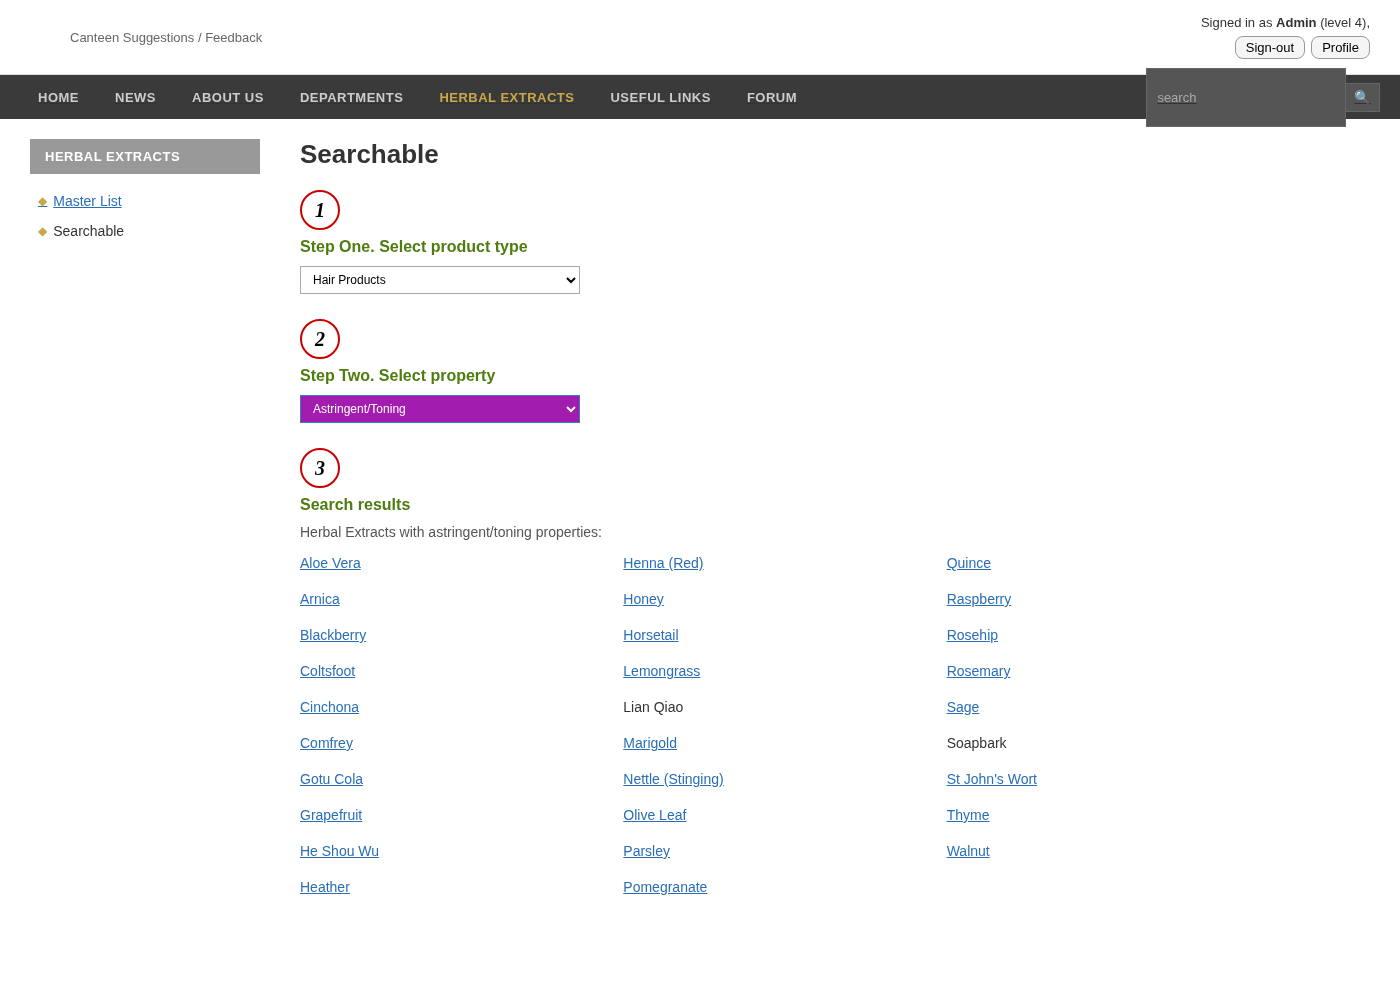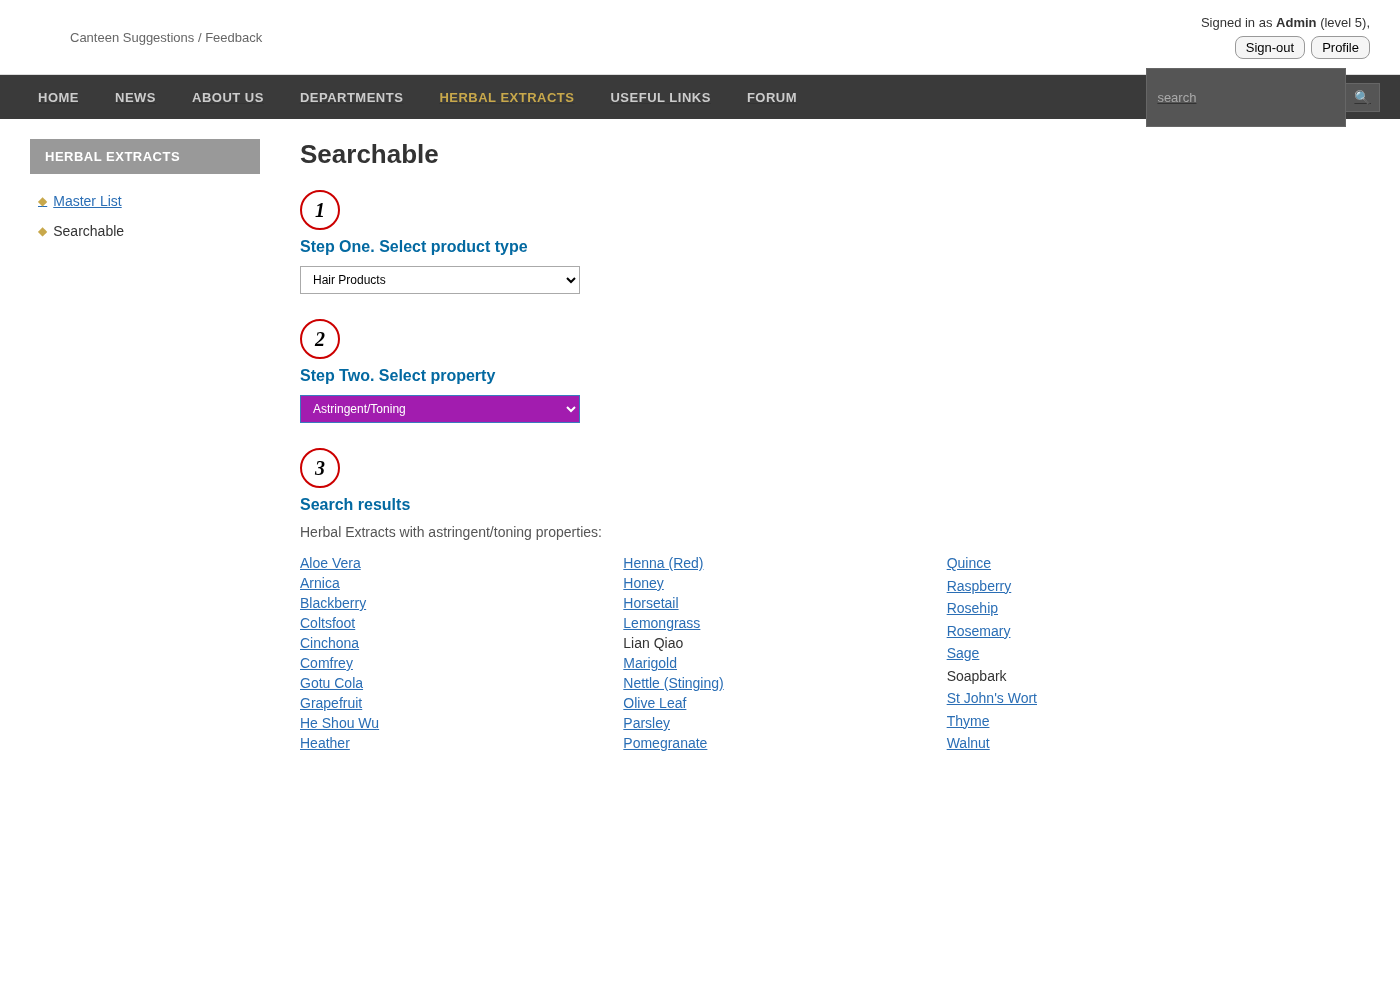--- a/index.html
+++ b/index.html
@@ -36,42 +36,42 @@
     .sidebar-link { display: flex; align-items: center; gap: 6px; padding: 4px 8px; color: #2a6eb5; cursor: pointer; font-size: 14px; text-decoration: underline; margin-bottom: 6px; }
     .sidebar-link.active { color: #333; text-decoration: none; cursor: default; }
     .sidebar-bullet { color: #c8a84b; font-size: 12px; }
 
     
     .content-area { flex: 1; padding-left: 20px; }
     .page-title { font-size: 26px; font-weight: bold; color: #333; margin-bottom: 20px; }
 
     
     .step-icon { width: 40px; height: 40px; border-radius: 50%; border: 2px solid #cc0000; display: flex; align-items: center; justify-content: center; font-size: 20px; font-weight: bold; font-style: italic; color: #000; margin-bottom: 8px; font-family: 'Times New Roman', serif; }
-    .step-label { font-size: 16px; font-weight: bold; margin-bottom: 10px; color: #0369a1; }
+    .step-label { font-size: 16px; font-weight: bold; margin-bottom: 10px; color: #4d7c0f; }
     .step-section { margin-bottom: 25px; }
 
     
     .styled-select { padding: 5px 8px; border: 1px solid #aaa; font-size: 12px; width: 280px; cursor: pointer; background: #fff; }
     .styled-select.highlighted { background: #a21caf; color: #fff; border: 1px solid #3a7abf; }
 
     
     .results-desc { font-size: 14px; color: #555; margin-bottom: 14px; margin-top: 6px; }
     .results-columns { display: flex; gap: 0; }
-    .results-col { flex: 1; display: flex; flex-direction: column; gap: 2px; justify-content: space-between; }
+    .results-col { flex: 1; display: flex; flex-direction: column; gap: 18px; }
     .result-link { color: #2a6eb5; text-decoration: underline; cursor: pointer; font-size: 14px; padding: 1px 0; }
     .result-text { font-size: 14px; color: #333; padding: 1px 0; }
   </style>
 </head>
 <body>
 
 <div class="header">
   <span class="canteen-link">Canteen Suggestions / Feedback</span>
   <div class="header-right">
     <div class="signed-in">
-      <span>Signed in as </span><strong>Admin</strong> <span>(level 5),</span>
+      <span>Signed in as </span><strong>Admin</strong> <span>(level 4),</span>
     </div>
     <div class="header-buttons">
       <button class="header-btn">Sign-out</button>
       <button class="header-btn">Profile</button>
     </div>
   </div>
 </div>
 
 <nav class="nav">
   <div class="nav-items">

